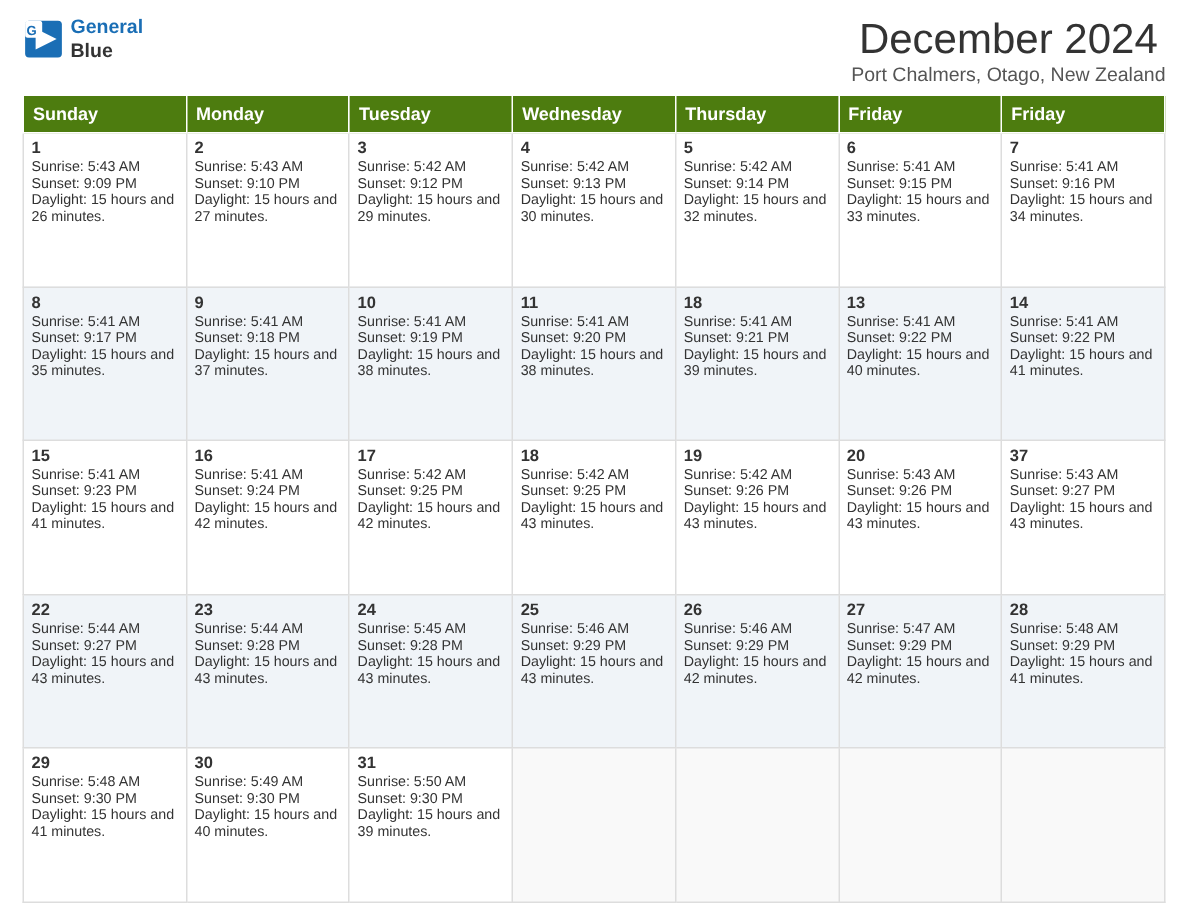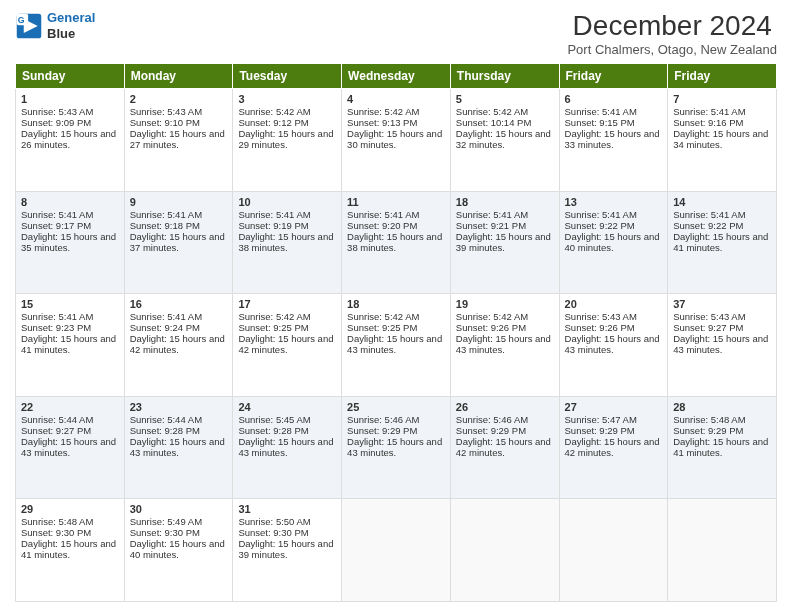--- a/index.html
+++ b/index.html
@@ -130,21 +130,21 @@
         <th>Friday</th>
         <th>Friday</th>
       </tr>
     </thead>
     <tbody id="calendar-body">
     <tr class="row1">
           <td><span class="day-num">1</span><span>Sunrise: 5:43 AM</span><br><span>Sunset: 9:09 PM</span><br><span>Daylight: 15 hours and 26 minutes.</span></td>
           <td><span class="day-num">2</span><span>Sunrise: 5:43 AM</span><br><span>Sunset: 9:10 PM</span><br><span>Daylight: 15 hours and 27 minutes.</span></td>
           <td><span class="day-num">3</span><span>Sunrise: 5:42 AM</span><br><span>Sunset: 9:12 PM</span><br><span>Daylight: 15 hours and 29 minutes.</span></td>
           <td><span class="day-num">4</span><span>Sunrise: 5:42 AM</span><br><span>Sunset: 9:13 PM</span><br><span>Daylight: 15 hours and 30 minutes.</span></td>
-          <td><span class="day-num">5</span><span>Sunrise: 5:42 AM</span><br><span>Sunset: 10:14 PM</span><br><span>Daylight: 15 hours and 32 minutes.</span></td>
+          <td><span class="day-num">5</span><span>Sunrise: 5:42 AM</span><br><span>Sunset: 9:14 PM</span><br><span>Daylight: 15 hours and 32 minutes.</span></td>
           <td><span class="day-num">6</span><span>Sunrise: 5:41 AM</span><br><span>Sunset: 9:15 PM</span><br><span>Daylight: 15 hours and 33 minutes.</span></td>
           <td><span class="day-num">7</span><span>Sunrise: 5:41 AM</span><br><span>Sunset: 9:16 PM</span><br><span>Daylight: 15 hours and 34 minutes.</span></td>
         </tr>
         <tr class="row2">
           <td><span class="day-num">8</span><span>Sunrise: 5:41 AM</span><br><span>Sunset: 9:17 PM</span><br><span>Daylight: 15 hours and 35 minutes.</span></td>
           <td><span class="day-num">9</span><span>Sunrise: 5:41 AM</span><br><span>Sunset: 9:18 PM</span><br><span>Daylight: 15 hours and 37 minutes.</span></td>
           <td><span class="day-num">10</span><span>Sunrise: 5:41 AM</span><br><span>Sunset: 9:19 PM</span><br><span>Daylight: 15 hours and 38 minutes.</span></td>
           <td><span class="day-num">11</span><span>Sunrise: 5:41 AM</span><br><span>Sunset: 9:20 PM</span><br><span>Daylight: 15 hours and 38 minutes.</span></td>
           <td><span class="day-num">18</span><span>Sunrise: 5:41 AM</span><br><span>Sunset: 9:21 PM</span><br><span>Daylight: 15 hours and 39 minutes.</span></td>
           <td><span class="day-num">13</span><span>Sunrise: 5:41 AM</span><br><span>Sunset: 9:22 PM</span><br><span>Daylight: 15 hours and 40 minutes.</span></td>

